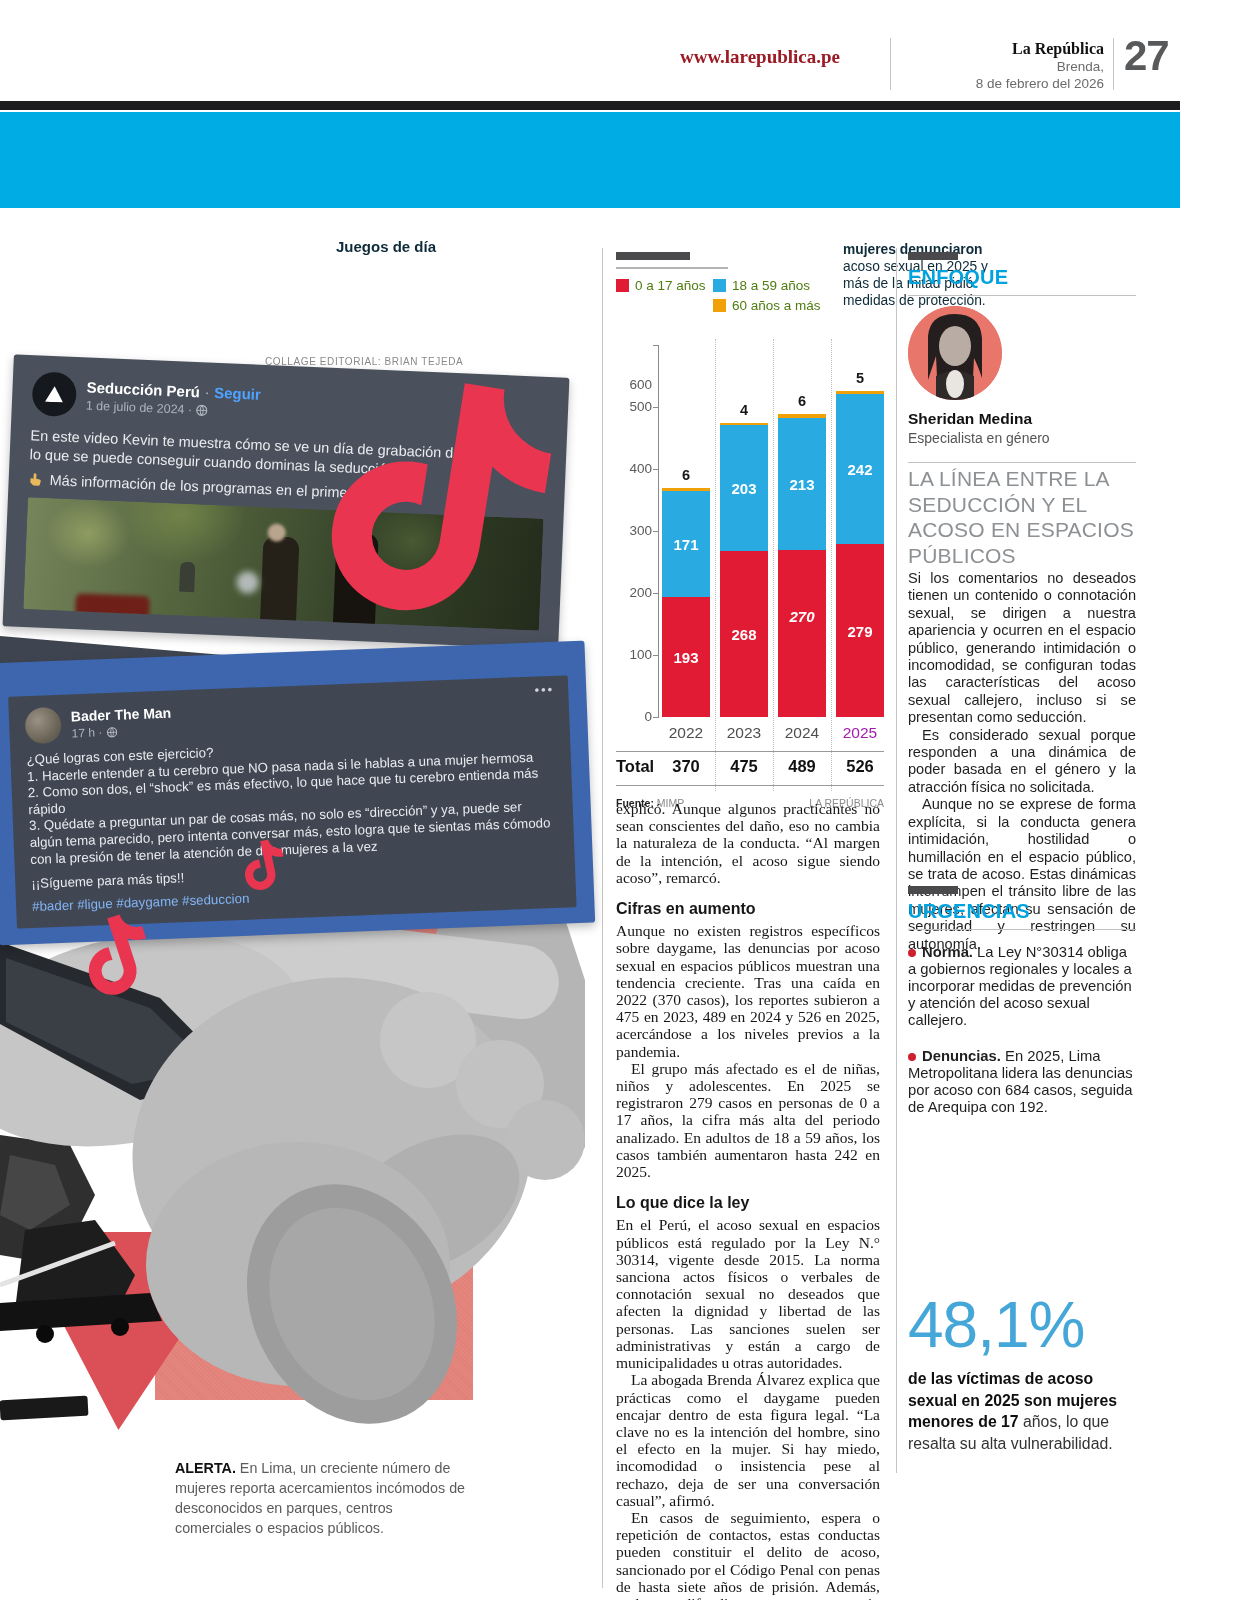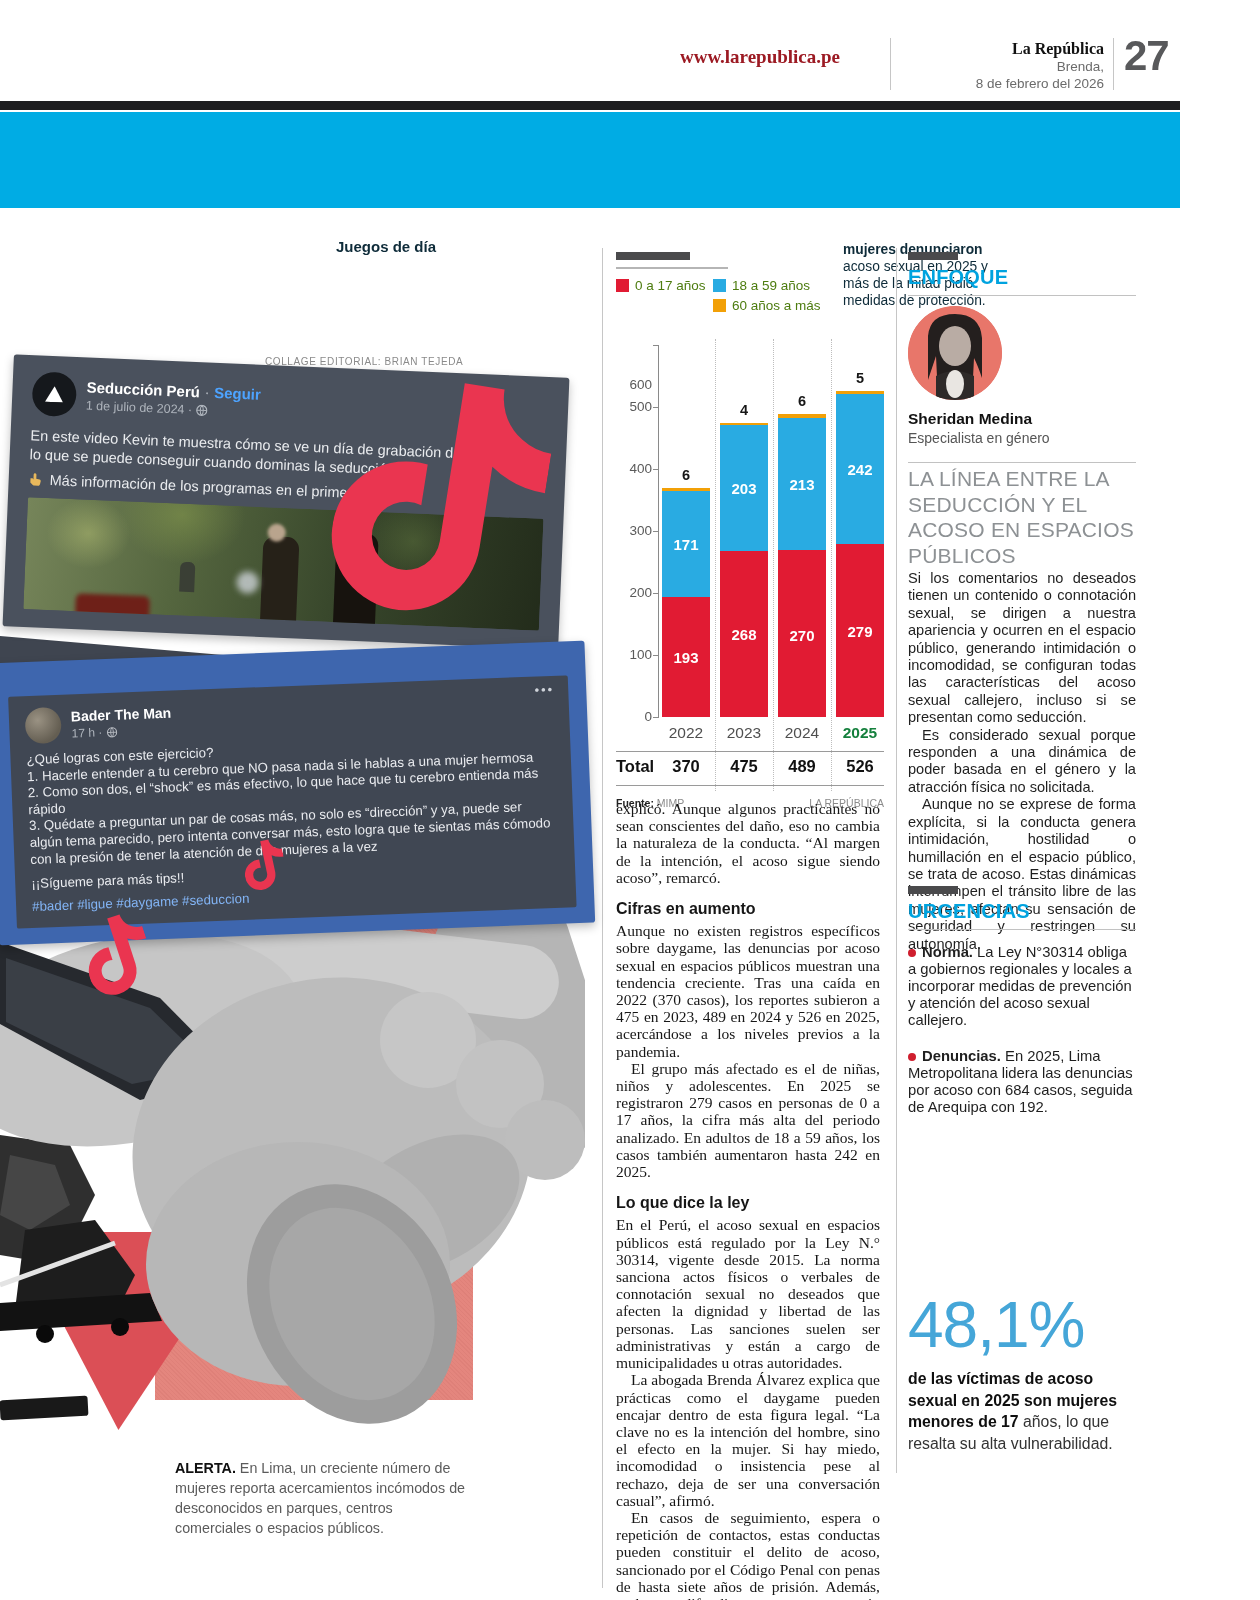--- a/index.html
+++ b/index.html
@@ -44,21 +44,21 @@
   .chart-canvas{left:616px;top:345px;width:270px;height:470px}
   .ylab{position:absolute;width:36px;text-align:right;font-size:13.5px;color:#5a5a5a}
   .yaxis{position:absolute;left:42px;top:0;width:1px;height:372px;background:#8a8a8a}
   .ytick{position:absolute;width:6px;height:1px;background:#8a8a8a;left:37px}
   .bar{position:absolute;width:48px;bottom:98px}
   .seg{position:absolute;left:0;width:100%}
   .seg-label{position:absolute;width:100%;text-align:center;color:#fff;font-weight:bold;font-size:15px}
   .top-label{position:absolute;width:100%;text-align:center;font-weight:bold;font-size:14.5px;color:#161616}
   .dotline{position:absolute;top:-6px;height:452px;width:0;border-left:1px dotted #bdbdbd}
   .xlab{position:absolute;top:379px;width:48px;text-align:center;font-size:15.5px;color:#4f4f4f}
-  .xlab.last{font-weight:bold;color:#15803d}
+  .xlab.last{font-weight:normal;color:#a21caf}
   .trule{position:absolute;left:0;width:268px;height:1px;background:#9a9a9a}
   .total-word{position:absolute;left:0;top:412px;font-size:16.5px;font-weight:bold;color:#111}
   .tnum{position:absolute;top:412px;width:48px;text-align:center;font-size:16.5px;font-weight:bold;color:#111}
   .srcrow{position:absolute;left:0;top:452px;width:268px;font-size:10.5px;color:#8a8a8a;display:flex;justify-content:space-between}
   .srcrow b{color:#222}
 
   
   .article{left:616px;top:800px;width:264px;font-family:var(--serif);font-size:15.5px;line-height:17.2px;color:#161616;text-align:justify;text-align-last:left}
   .article p.ind{text-indent:15px}
   .article .sub{font-family:var(--sans);font-weight:bold;font-size:16px;margin:14px 0 5px;text-align:left}
@@ -319,21 +319,21 @@
       <div class="seg-label" style="bottom: 74.08px;">268</div>
       <div class="seg" style="bottom: 166.16px; height: 125.86px; background: rgb(41, 171, 226);"></div>
       <div class="seg-label" style="bottom: 220.09px;">203</div>
       <div class="seg" style="bottom: 292.02px; height: 2.48px; background: rgb(242, 160, 7);"></div>
       <div class="top-label" style="bottom: 299.5px;">4</div>
     </div>
     <div class="xlab" style="left: 104px;">2023</div>
     <div class="tnum" style="left: 104px;">475</div>
     <div class="bar" style="left: 162px; height: 372px; bottom: 98px;">
       <div class="seg" style="bottom: 0px; height: 167.4px; background: rgb(225, 27, 51);"></div>
-      <div class="seg-label" style="bottom: 73px;">270</div>
+      <div class="seg-label" style="bottom: 92px; font-style: italic;">270</div>
       <div class="seg" style="bottom: 167.4px; height: 132.06px; background: rgb(41, 171, 226);"></div>
       <div class="seg-label" style="bottom: 224.43px;">213</div>
       <div class="seg" style="bottom: 299.46px; height: 3.72px; background: rgb(242, 160, 7);"></div>
       <div class="top-label" style="bottom: 308.18px;">6</div>
     </div>
     <div class="xlab" style="left: 162px;">2024</div>
     <div class="tnum" style="left: 162px;">489</div>
     <div class="bar" style="left: 220px; height: 372px; bottom: 98px;">
       <div class="seg" style="bottom: 0px; height: 172.98px; background: rgb(225, 27, 51);"></div>
       <div class="seg-label" style="bottom: 77.49px;">279</div>

